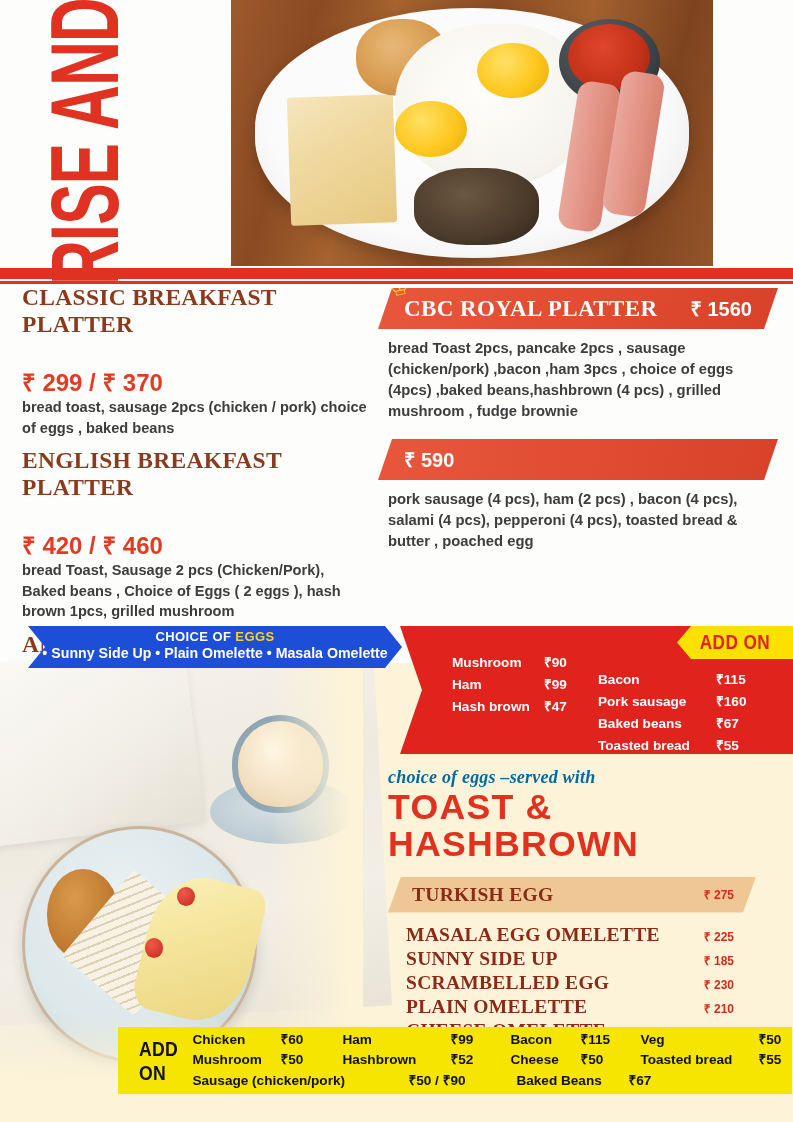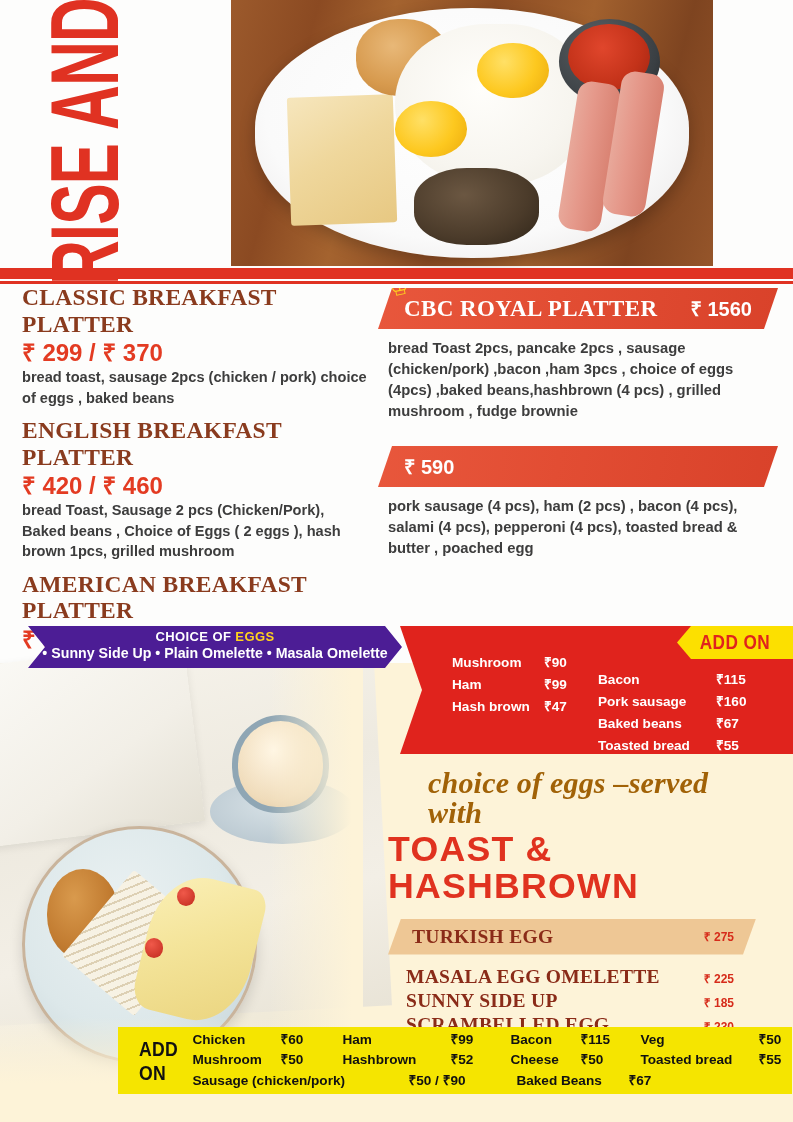--- a/index.html
+++ b/index.html
@@ -71,21 +71,21 @@
     font-family:"Liberation Serif", serif; font-weight:bold;
     font-size:23.5px; line-height:1.13; color:#8a3b1e;
     letter-spacing:.3px; text-transform:uppercase;
   }
   .pl-title .price { color:#e33b22; font-family:"Liberation Sans", sans-serif; font-size:24px; font-weight:bold; letter-spacing:0; }
   .pl-desc {
     font-family:"Liberation Sans", sans-serif; font-weight:bold;
     font-size:14.6px; line-height:1.40; color:#3d3d3d; margin-top:1px;
   }
   .platter { margin-bottom:9px; }
-  .t-row { display:flex; align-items:baseline; gap:2px; flex-wrap:wrap; }
+  .t-row { display:flex; align-items:baseline; gap:32px; flex-wrap:wrap; }
 
   
   .banner {
     position:relative; color:#fff;
     background:linear-gradient(100deg,#e8573c 0%, #e24d33 45%, #d9422a 100%);
     clip-path:polygon(14px 0, 100% 0, calc(100% - 14px) 100%, 0 100%);
     padding:7px 26px 7px 26px;
     display:flex; align-items:center; justify-content:space-between;
   }
   .banner-name {
@@ -98,21 +98,21 @@
     transform:rotate(-12deg);
   }
   .banner-body {
     font-family:"Liberation Sans", sans-serif; font-weight:bold;
     font-size:14.8px; line-height:1.42; color:#3d3d3d; padding:9px 6px 0 10px;
   }
 
   
   #eggs-ribbon {
     position:absolute; left:28px; top:626px; width:374px; height:42px;
-    background:#4c1d95;
+    background:#1d4ed8;
     clip-path:polygon(0 0, calc(100% - 17px) 0, 100% 50%, calc(100% - 17px) 100%, 0 100%, 17px 50%);
     text-align:center; padding-top:3px;
   }
   #eggs-ribbon .hdr {
     font-family:"Liberation Sans", sans-serif; font-weight:bold; font-size:13px;
     letter-spacing:.4px; color:#fff;
   }
   #eggs-ribbon .hdr .hl { color:#ffd21e; }
   #eggs-ribbon .opts {
     font-family:"Liberation Sans", sans-serif; font-weight:bold; font-size:14.2px;
@@ -197,21 +197,21 @@
   }
   #photo2 .fade-r { position:absolute; right:-1px; top:0; width:26%; height:100%;
     background:linear-gradient(90deg, rgba(253,243,216,0) 0%, #fdf3d8 88%); }
   #photo2 .fade-b { position:absolute; left:0; bottom:-1px; width:100%; height:18%;
     background:linear-gradient(180deg, rgba(253,243,216,0) 0%, #fdf3d8 86%); }
 
   
   #eggs-section { position:absolute; left:388px; top:768px; width:375px; }
   .script-line {
     font-family:"Liberation Serif", serif; font-style:italic; font-weight:bold;
-    font-size:30px; color:#a16207; line-height:1; letter-spacing:.2px;margin-left:40px;
+    font-size:18px; color:#0369a1; line-height:1; letter-spacing:.2px;
   }
   .toast-line {
     font-family:"Liberation Sans", sans-serif; font-weight:bold;
     font-size:35px; color:#e0321f; line-height:1.05; letter-spacing:1.2px;
     transform:scaleX(1.02); transform-origin:left; margin-top:3px;
   }
   #turkish-banner {
     margin-top:14px; height:36px; width:368px;
     background:#eec795;
     clip-path:polygon(13px 0, 100% 0, calc(100% - 13px) 100%, 0 100%);
@@ -302,21 +302,21 @@
       <div class="pl-title t-row">
         <span>AMERICAN BREAKFAST PLATTER</span>
         <span class="price">₹ 360</span>
       </div>
       <div class="pl-desc">pancake 2pcs, Bacon  2 pcs , hashbrown choice of egg (2 pc)</div>
     </div>
   </div>
 
   <div class="col-right">
 
-    <div style="margin-bottom:24px;">
+    <div style="margin-bottom:17px;">
       <div class="banner">
         <span class="crown">♔</span>
         <span class="banner-name">CBC ROYAL PLATTER</span>
         <span class="banner-price">₹ 1560</span>
       </div>
       <div class="banner-body">bread Toast 2pcs, pancake 2pcs , sausage (chicken/pork) ,bacon ,ham 3pcs , choice of eggs (4pcs) ,baked beans,hashbrown (4 pcs) , grilled mushroom , fudge brownie</div>
     </div>
 
     <div>
       <div class="banner">

